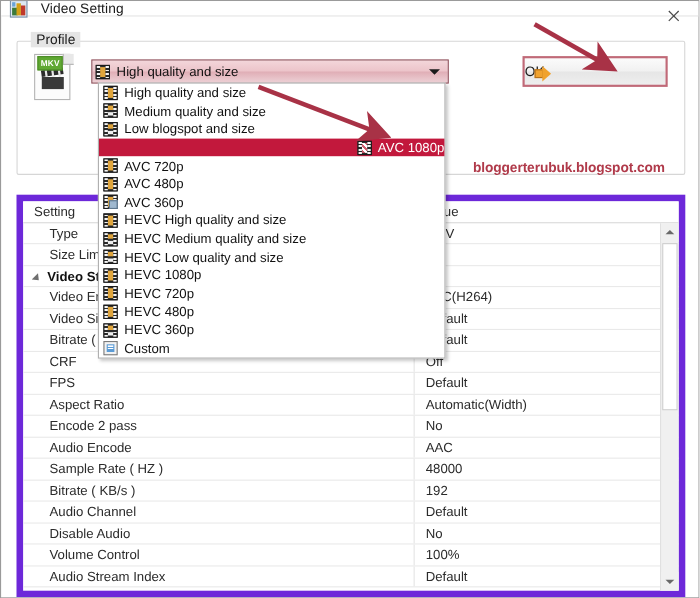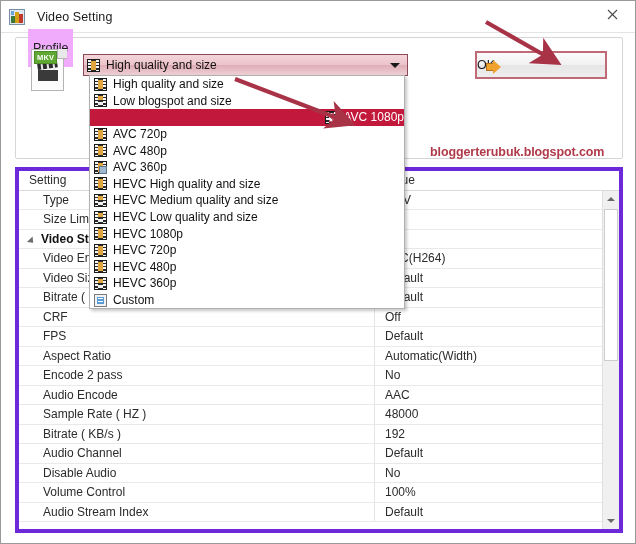--- a/index.html
+++ b/index.html
@@ -14,21 +14,21 @@
     position: relative;
     width: 636px; height: 544px;
     background: #ffffff;
     border: 1px solid #9a9a9a;
     overflow: hidden;
   }
 
   
   .titlebar {
     position: absolute; left: 0; top: 0;
-    width: 634px; height: 32px;
+    width: 634px; height: 14px;
     background: #ffffff;
     border-bottom: 1px solid #e4e4e4;
     display: flex; align-items: center;
   }
   .title-icon {
     margin-left: 8px; width: 16px; height: 16px;
     position: relative; border: 1px solid #7a8fa6; background: #dde8f2;
     flex: none;
   }
   .title-icon .sq1 { position:absolute; left:1px; top:6px; width:5px; height:7px; background:#3b7a3b; }
@@ -48,21 +48,21 @@
 
   
   .groupbox {
     position: absolute; left: 14px; top: 36px;
     width: 608px; height: 122px;
     border: 1px solid #d6d6d6;
     border-radius: 2px;
   }
   .groupbox-label {
     position: absolute; left: 12px; top: -9px;
-    background: #f0abfc; padding: 12px 5px;
+    background: #e5e5e5; padding: 0 5px;
     font-size: 12.5px; color: #1b1b1b;
   }
 
   
   .file-icon {
     position: absolute; left: 30px; top: 48px;
     width: 36px; height: 44px;
   }
   .file-icon .page {
     position: absolute; left: 0; top: 0; width: 33px; height: 42px;
@@ -181,23 +181,23 @@
   
   .watermark {
     position: absolute; left: 429px; top: 144px;
     font-size: 12.5px; font-weight: bold; color: #b03a4a;
     letter-spacing: -0.1px;
     z-index: 30;
   }
 
   
   .grid {
-    position: absolute; left: 14px; top: 166px;
+    position: absolute; left: 14px; top: 176px;
     width: 608px; height: 366px;
-    border: 4px solid #6d28d9;
+    border: 6px solid #6d28d9;
     background: #ffffff;
     overflow: hidden;
   }
   .grid-row {
     position: relative; height: 19.5px;
     display: flex; align-items: center;
     border-bottom: 1px solid #e9e9e9;
     font-size: 12px; color: #2b2b2b;
   }
   .grid-row .cell-setting {
@@ -410,20 +410,29 @@
         </span>
         <span class="lbl">High quality and size</span>
       </div>
       <div class="dd-item">
         <span class="film half">
           <span class="inner"></span>
           <span class="inner2"></span>
           <span class="perf-l"></span>
           <span class="perf-r"></span>
         </span>
+        <span class="lbl">Medium quality and size</span>
+      </div>
+      <div class="dd-item">
+        <span class="film half">
+          <span class="inner"></span>
+          <span class="inner2"></span>
+          <span class="perf-l"></span>
+          <span class="perf-r"></span>
+        </span>
         <span class="lbl">Low blogspot and size</span>
       </div>
       <div class="dd-item selected">
         <span class="film red">
           <span class="inner"></span>
           <span class="perf-l"></span>
           <span class="perf-r"></span>
         </span>
         <span class="lbl">AVC 1080p</span>
       </div>

